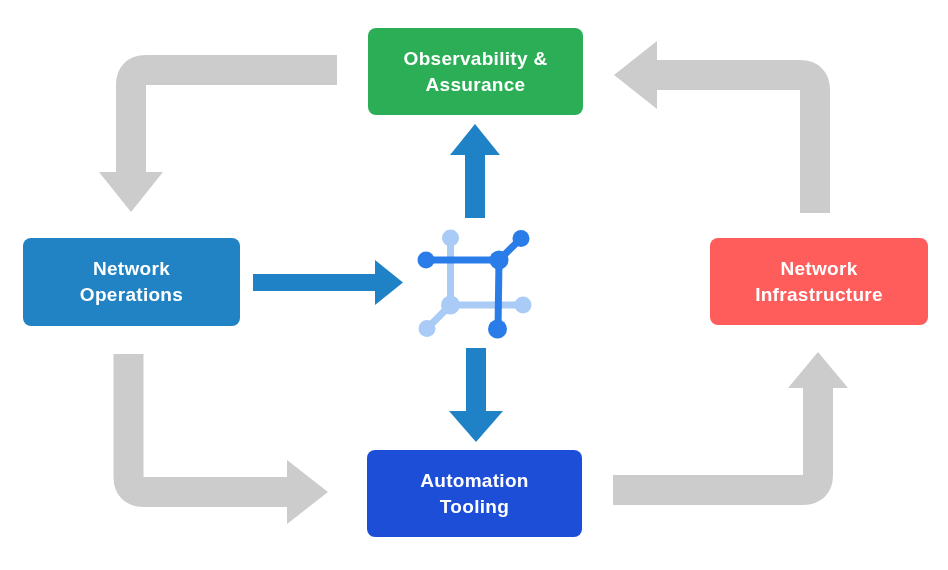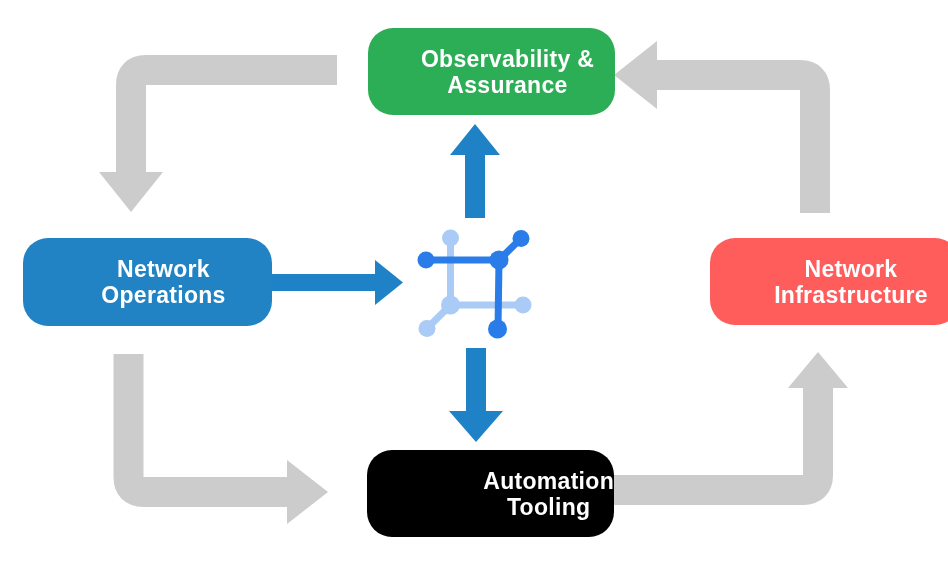--- a/index.html
+++ b/index.html
@@ -14,38 +14,37 @@
   }
 
   .arrow-layer {
     position: absolute;
     left: 0; top: 0;
     width: 948px; height: 570px;
   }
 
   .node {
     position: absolute;
-    border-radius: 25px;
+    border-radius: 8px;
     display: flex;
     align-items: center;
     justify-content: center;
     text-align: center;
     color: #ffffff;
-    font-size: 23px;
+    font-size: 19px;
     line-height: 26px;
     font-weight: 600;
     letter-spacing: 0.3px;
-    padding-left: 32px;
   }
   .node .label { white-space: pre-line; }
 
   .node-observability { left: 368px; top: 28px;  width: 215px; height: 87px; background: #2BAE55; }
   .node-operations    { left: 23px;  top: 238px; width: 217px; height: 88px; background: #2183C4; }
   .node-infrastructure{ left: 710px; top: 238px; width: 218px; height: 87px; background: #FF5C5C; }
-  .node-automation    { left: 367px; top: 450px; width: 215px; height: 87px; background: #000000; justify-content: flex-end; }
+  .node-automation    { left: 367px; top: 450px; width: 215px; height: 87px; background: #1d4ed8; }
 
   .gray-shaft { fill: none; stroke: #CCCCCC; stroke-width: 30px; }
   .gray-head  { fill: #CCCCCC; }
   .blue-shaft { fill: none; stroke: #1F82C6; }
   .blue-head  { fill: #1F82C6; }
 
   .icon-line-light { stroke: #A9CBF5; stroke-width: 7px; fill: none; }
   .icon-line-dark  { stroke: #2A7DE8; stroke-width: 7px; fill: none; }
   .icon-dot-light  { fill: #A9CBF5; }
   .icon-dot-dark   { fill: #2A7DE8; }

